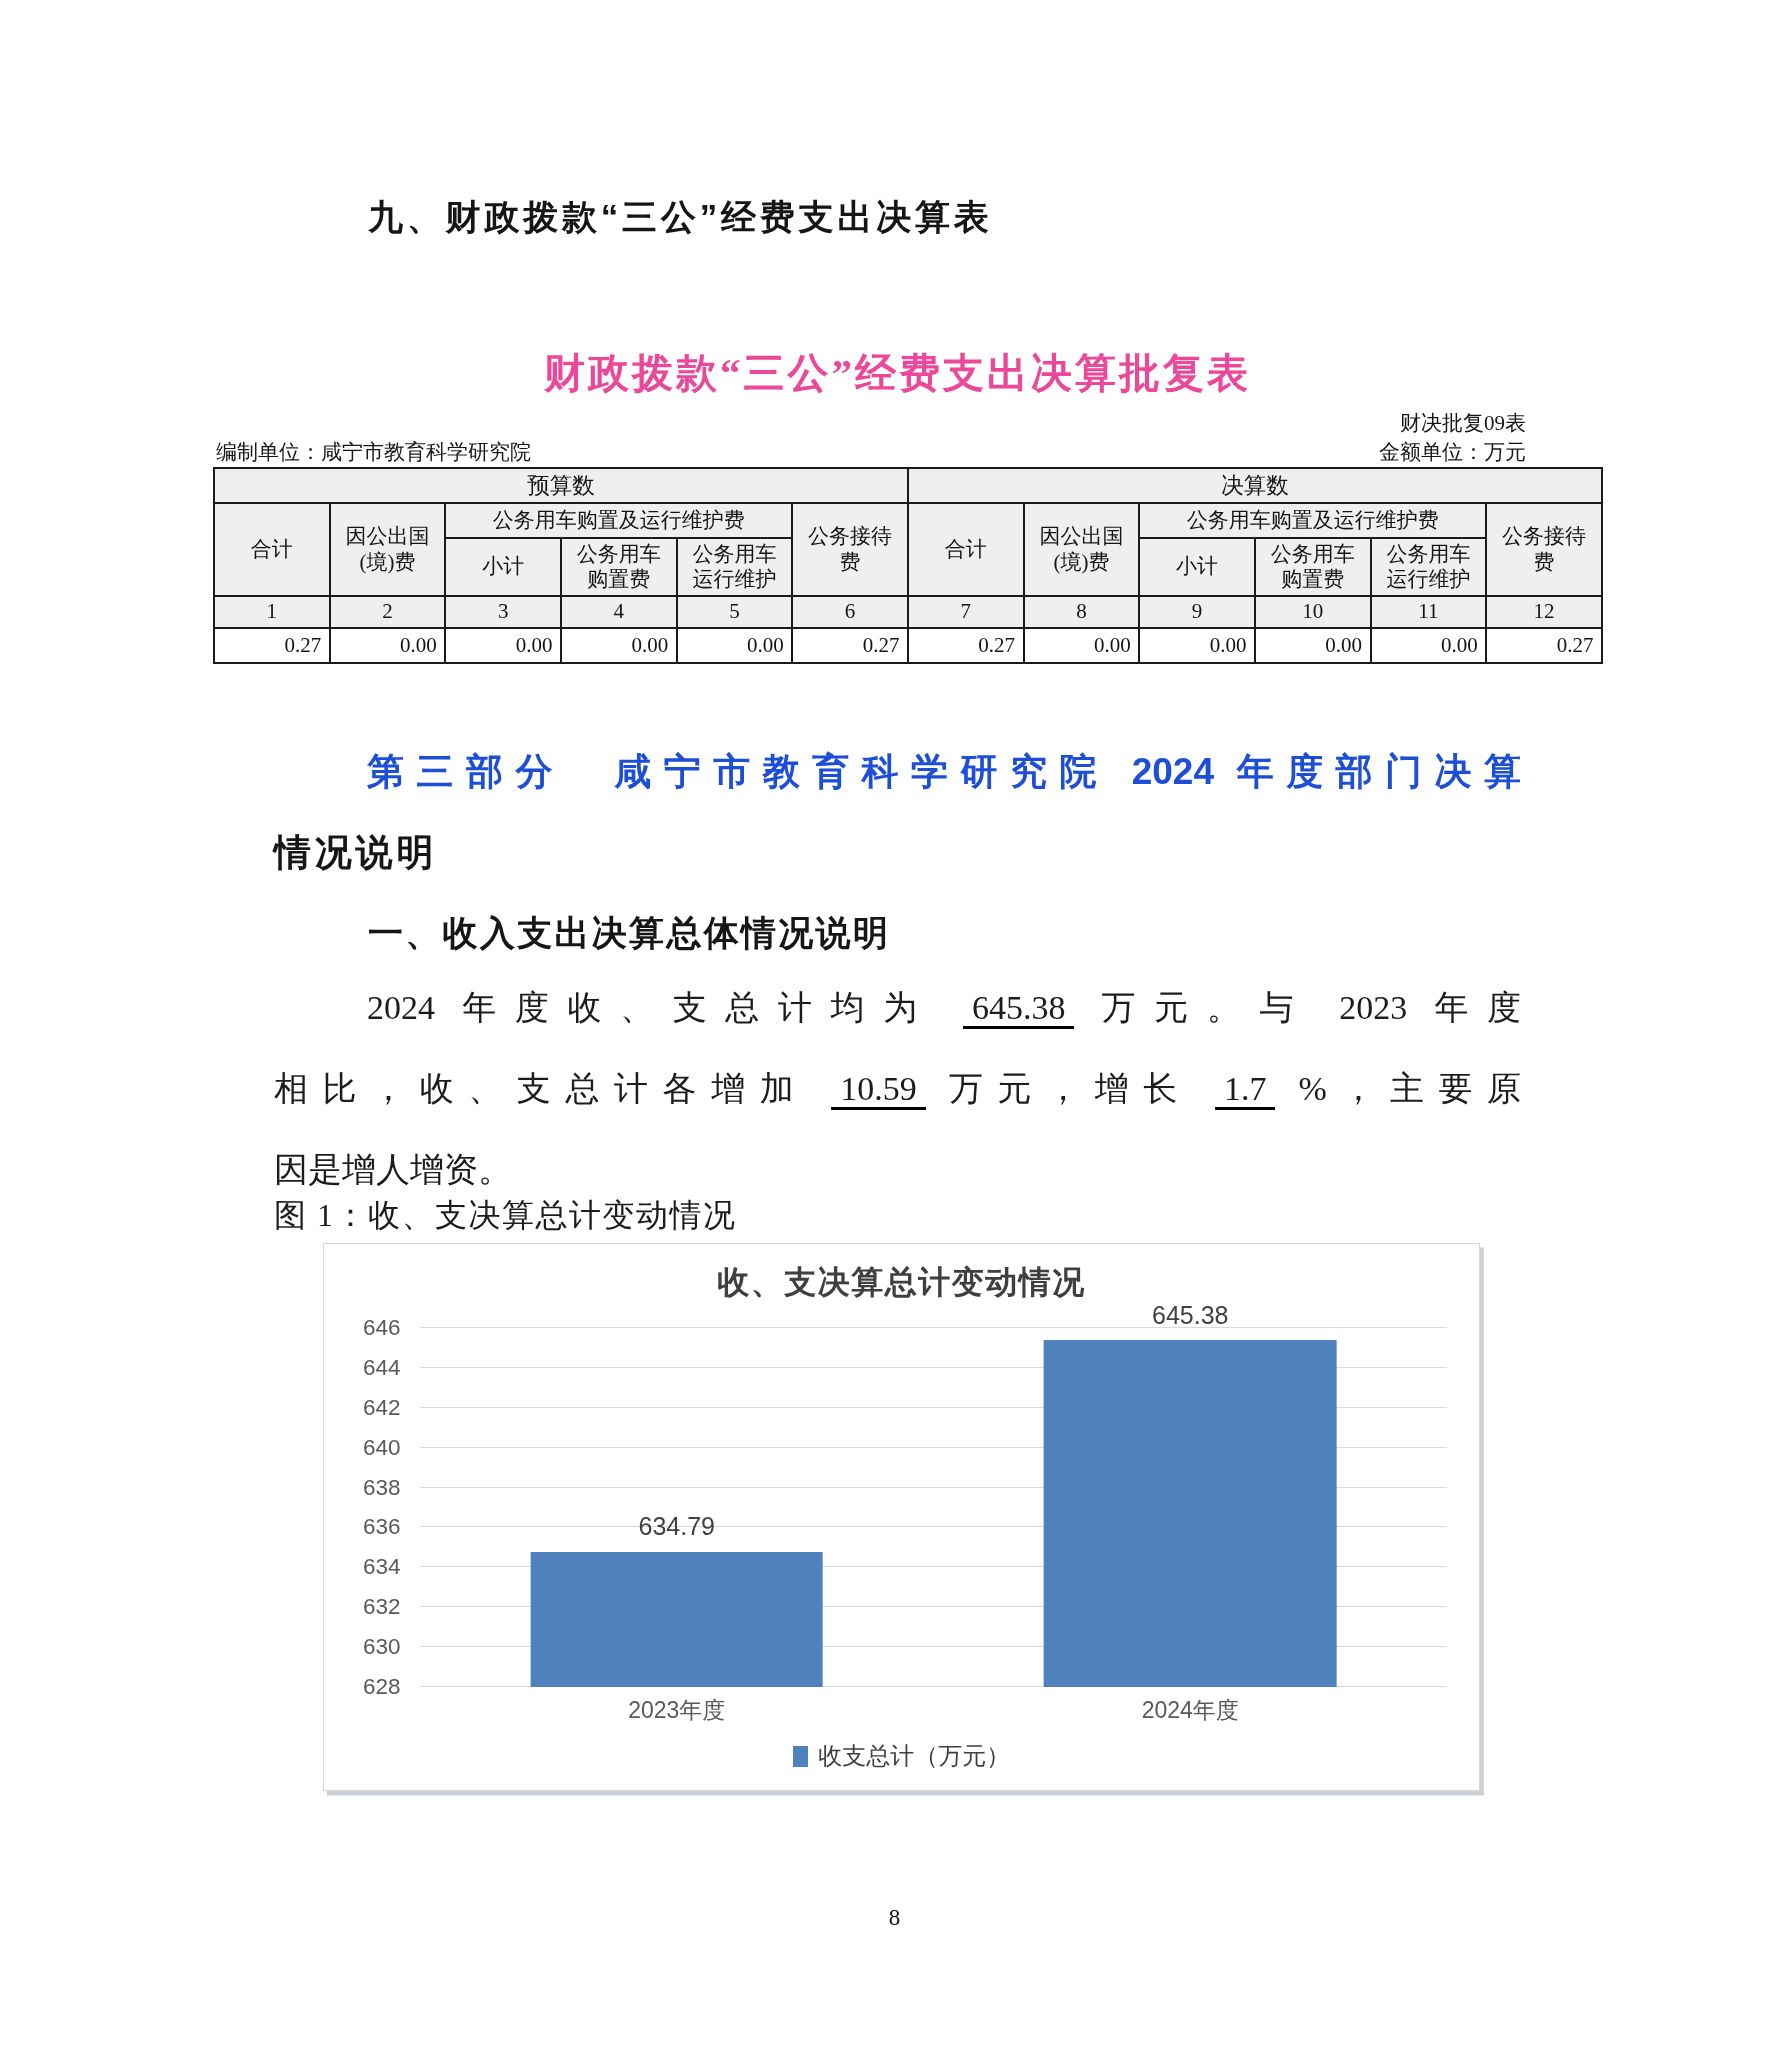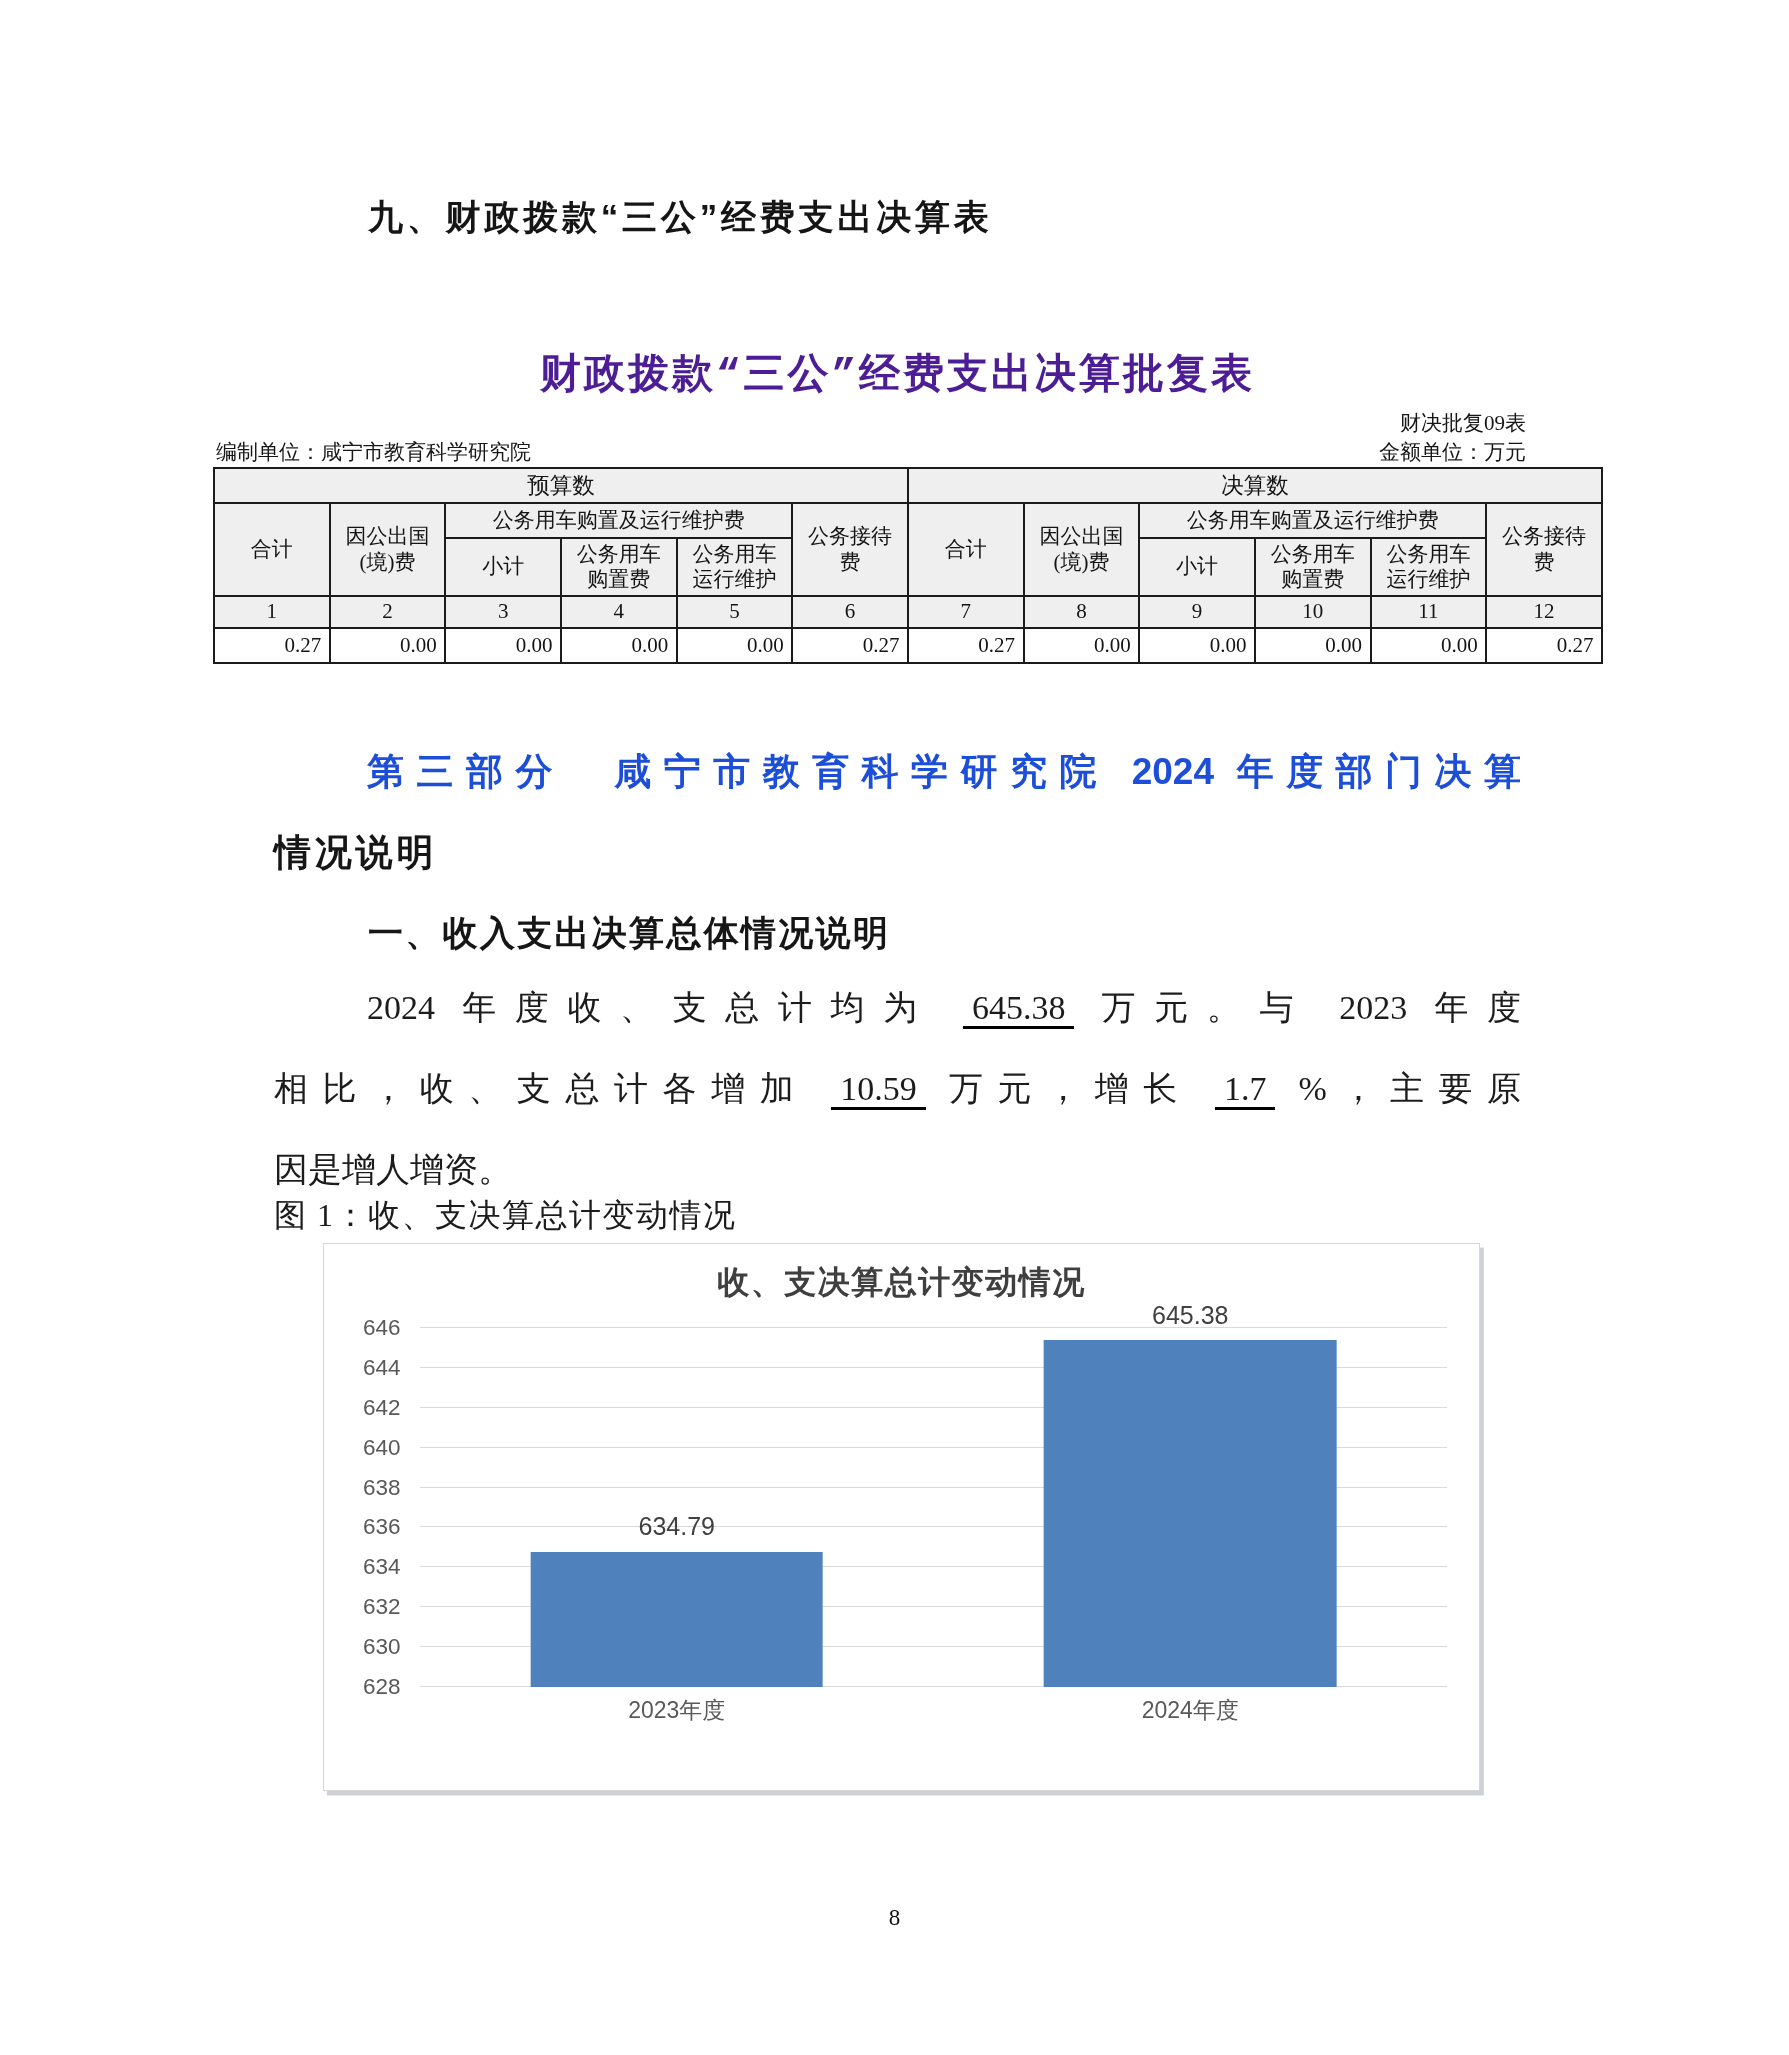--- a/index.html
+++ b/index.html
@@ -3,22 +3,22 @@
 <meta charset="utf-8">
 <style>
   html,body{margin:0;padding:0;background:#ffffff;}
   .page{position:relative;width:1789px;height:2056px;background:#ffffff;overflow:hidden;
         font-family:"Liberation Serif", serif;color:#111;}
 
   
   .h1{position:absolute;left:368px;top:194px;font-family:"Liberation Sans", sans-serif;
       font-weight:bold;font-size:35px;letter-spacing:3.8px;color:#151515;}
   .h2{position:absolute;left:274px;width:1247px;top:346px;text-align:center;
-      font-family:Liberation Mono, monospace;font-weight:bold;font-size:41px;
-      letter-spacing:3px;color:#4c1d95;}
+      font-family:Liberation Serif, serif;font-weight:bold;font-size:41px;
+      letter-spacing:3px;color:#ec4899;}
 
   
   .form-code{position:absolute;right:263px;top:409px;font-size:21px;color:#161616;}
   .meta-row{position:absolute;left:216px;right:263px;top:438px;display:flex;
             justify-content:space-between;font-size:21px;color:#161616;}
 
   
   table.approval{position:absolute;left:213px;top:467px;width:1390px;border-collapse:collapse;
                  table-layout:fixed;font-size:21px;color:#141414;}
   table.approval td{border:2.3px solid #1b1b1b;text-align:center;vertical-align:middle;
@@ -198,18 +198,22 @@
         </div>
         <div class="slot" style="left: 50%; width: 50%;">
           <div class="bar" style="height: 96.5556%;"></div>
           <div class="bar-label" style="bottom: calc(96.5556% + 10.5px);">645.38</div>
         </div>
       </div>
     <div class="xrow">
         <div class="xlab">2023年度</div>
         <div class="xlab">2024年度</div>
       </div>
+    <div class="legend">
+      <span class="legend-marker"></span>
+      <span class="legend-label">收支总计（万元）</span>
+    </div>
   </div>
 
   <div class="pageno">8</div>
 
 </div>
 
 
 </body></html>

